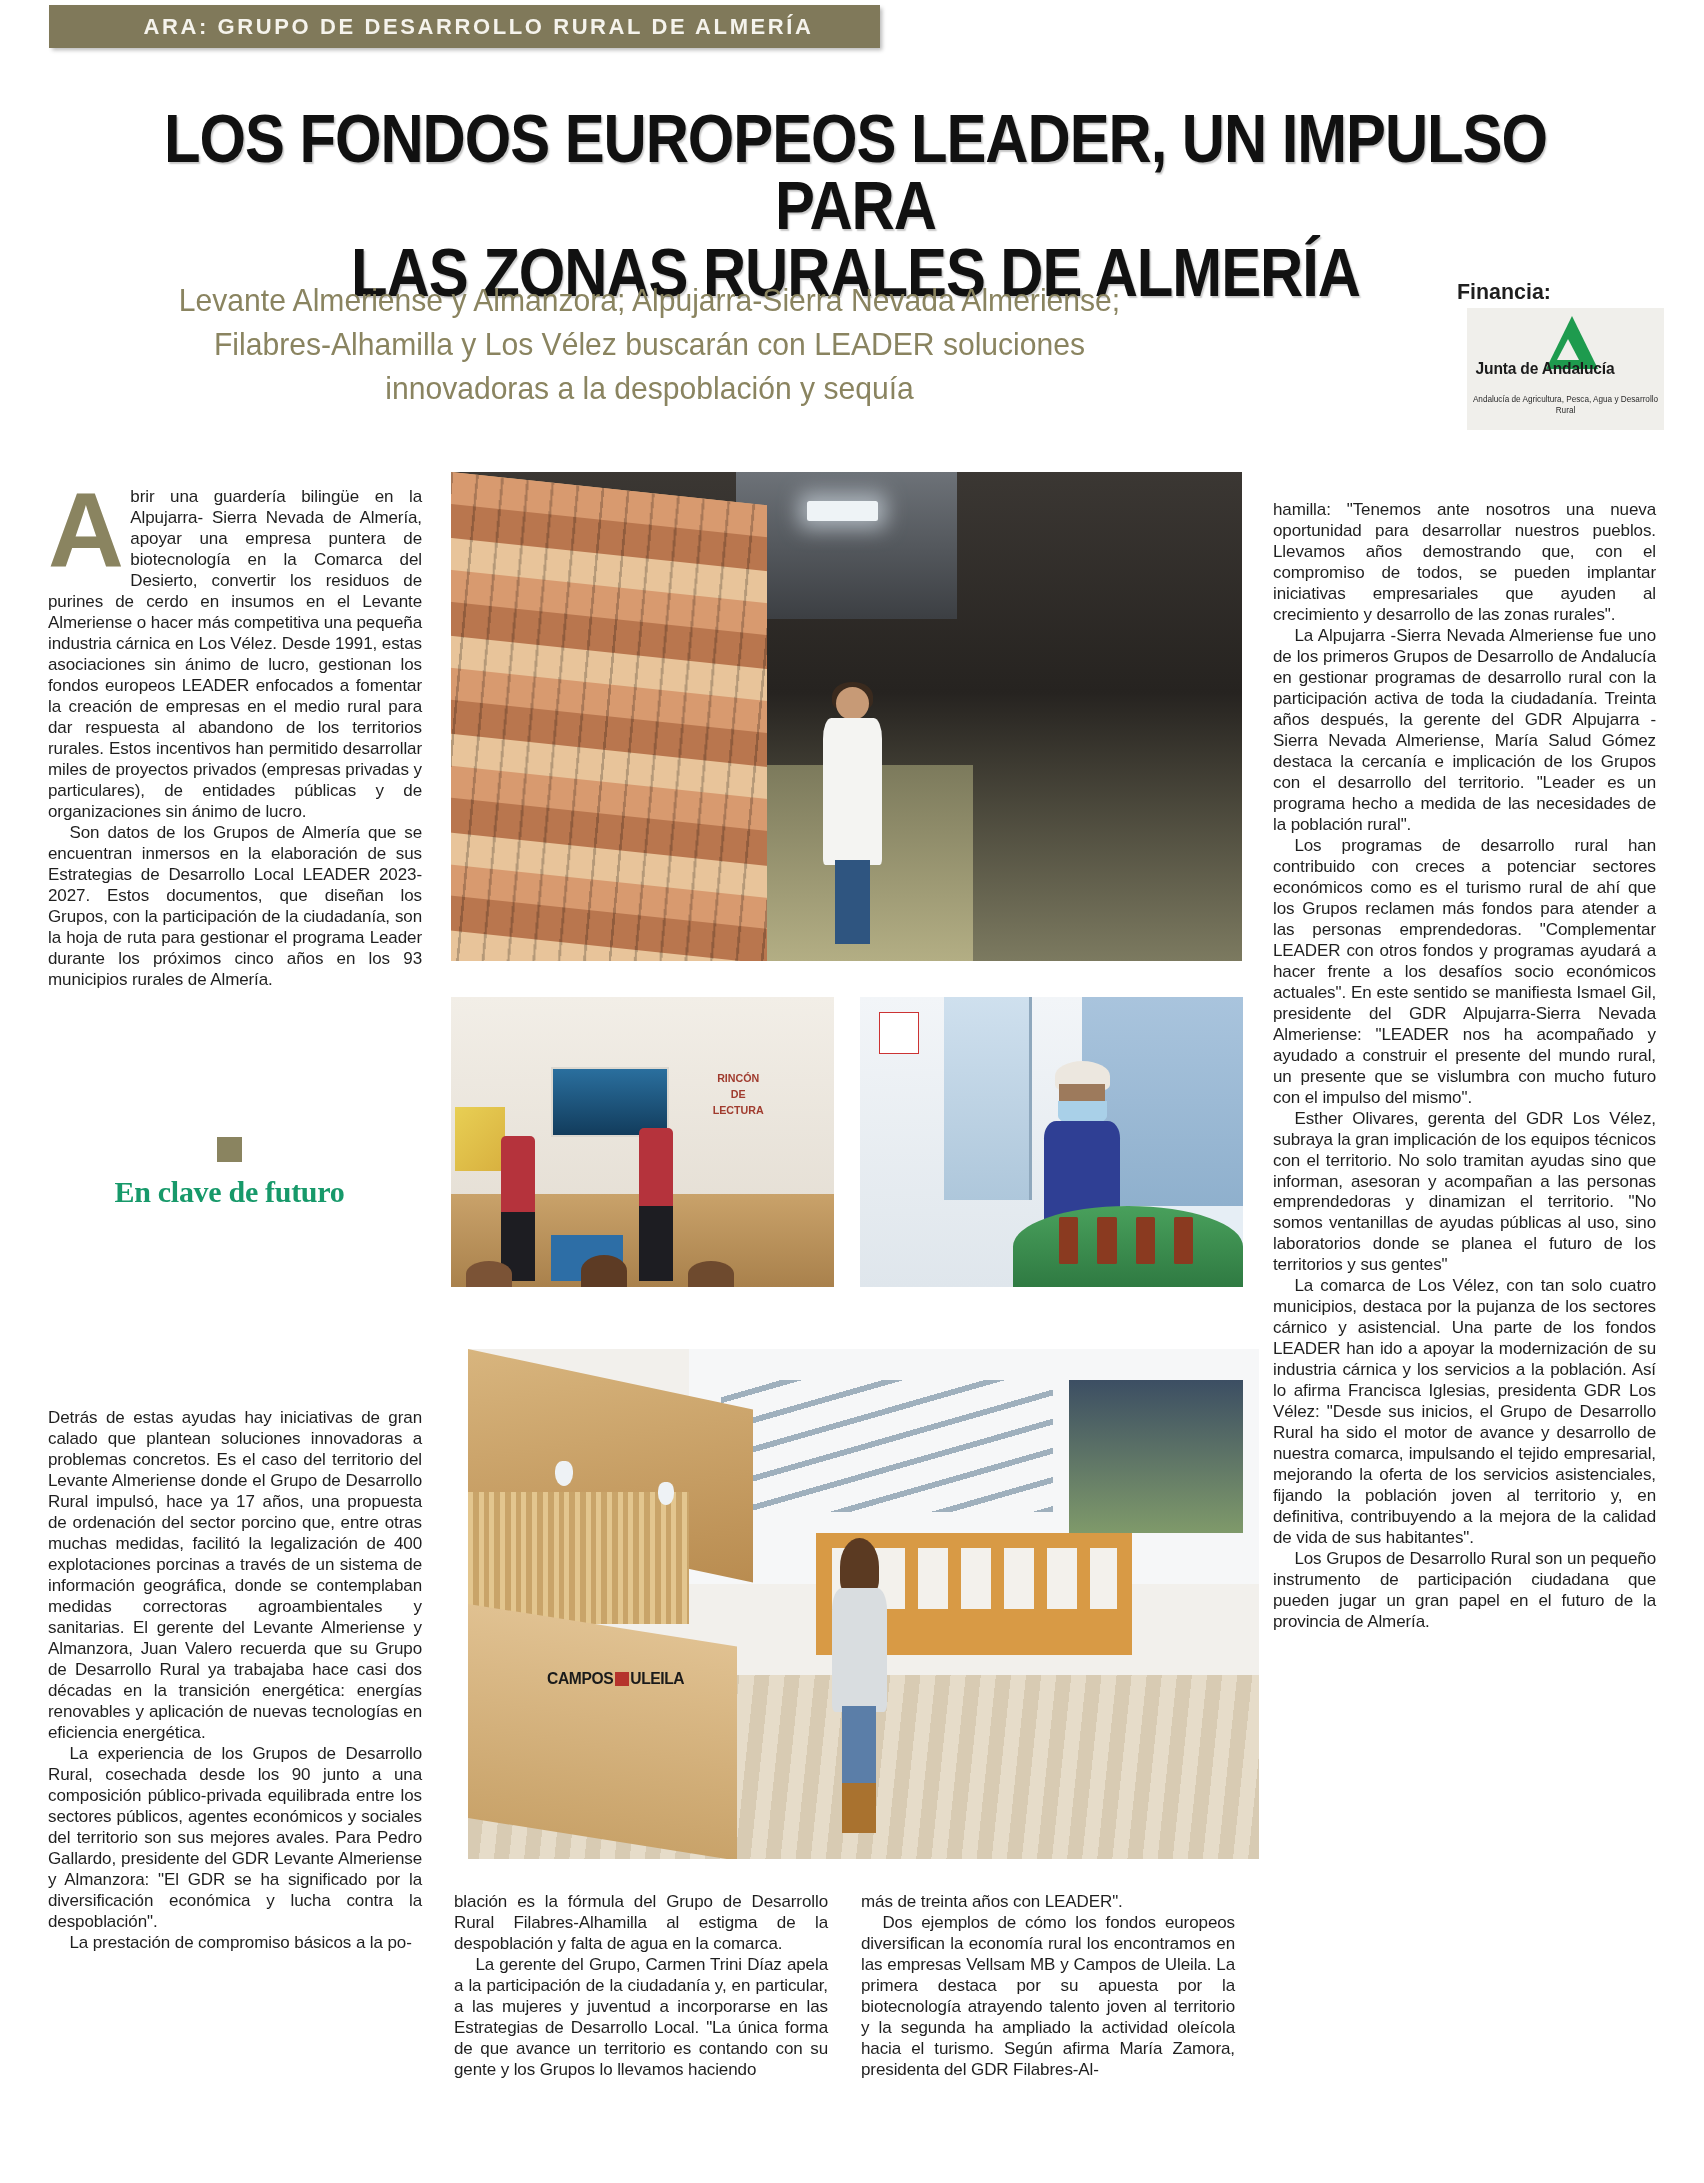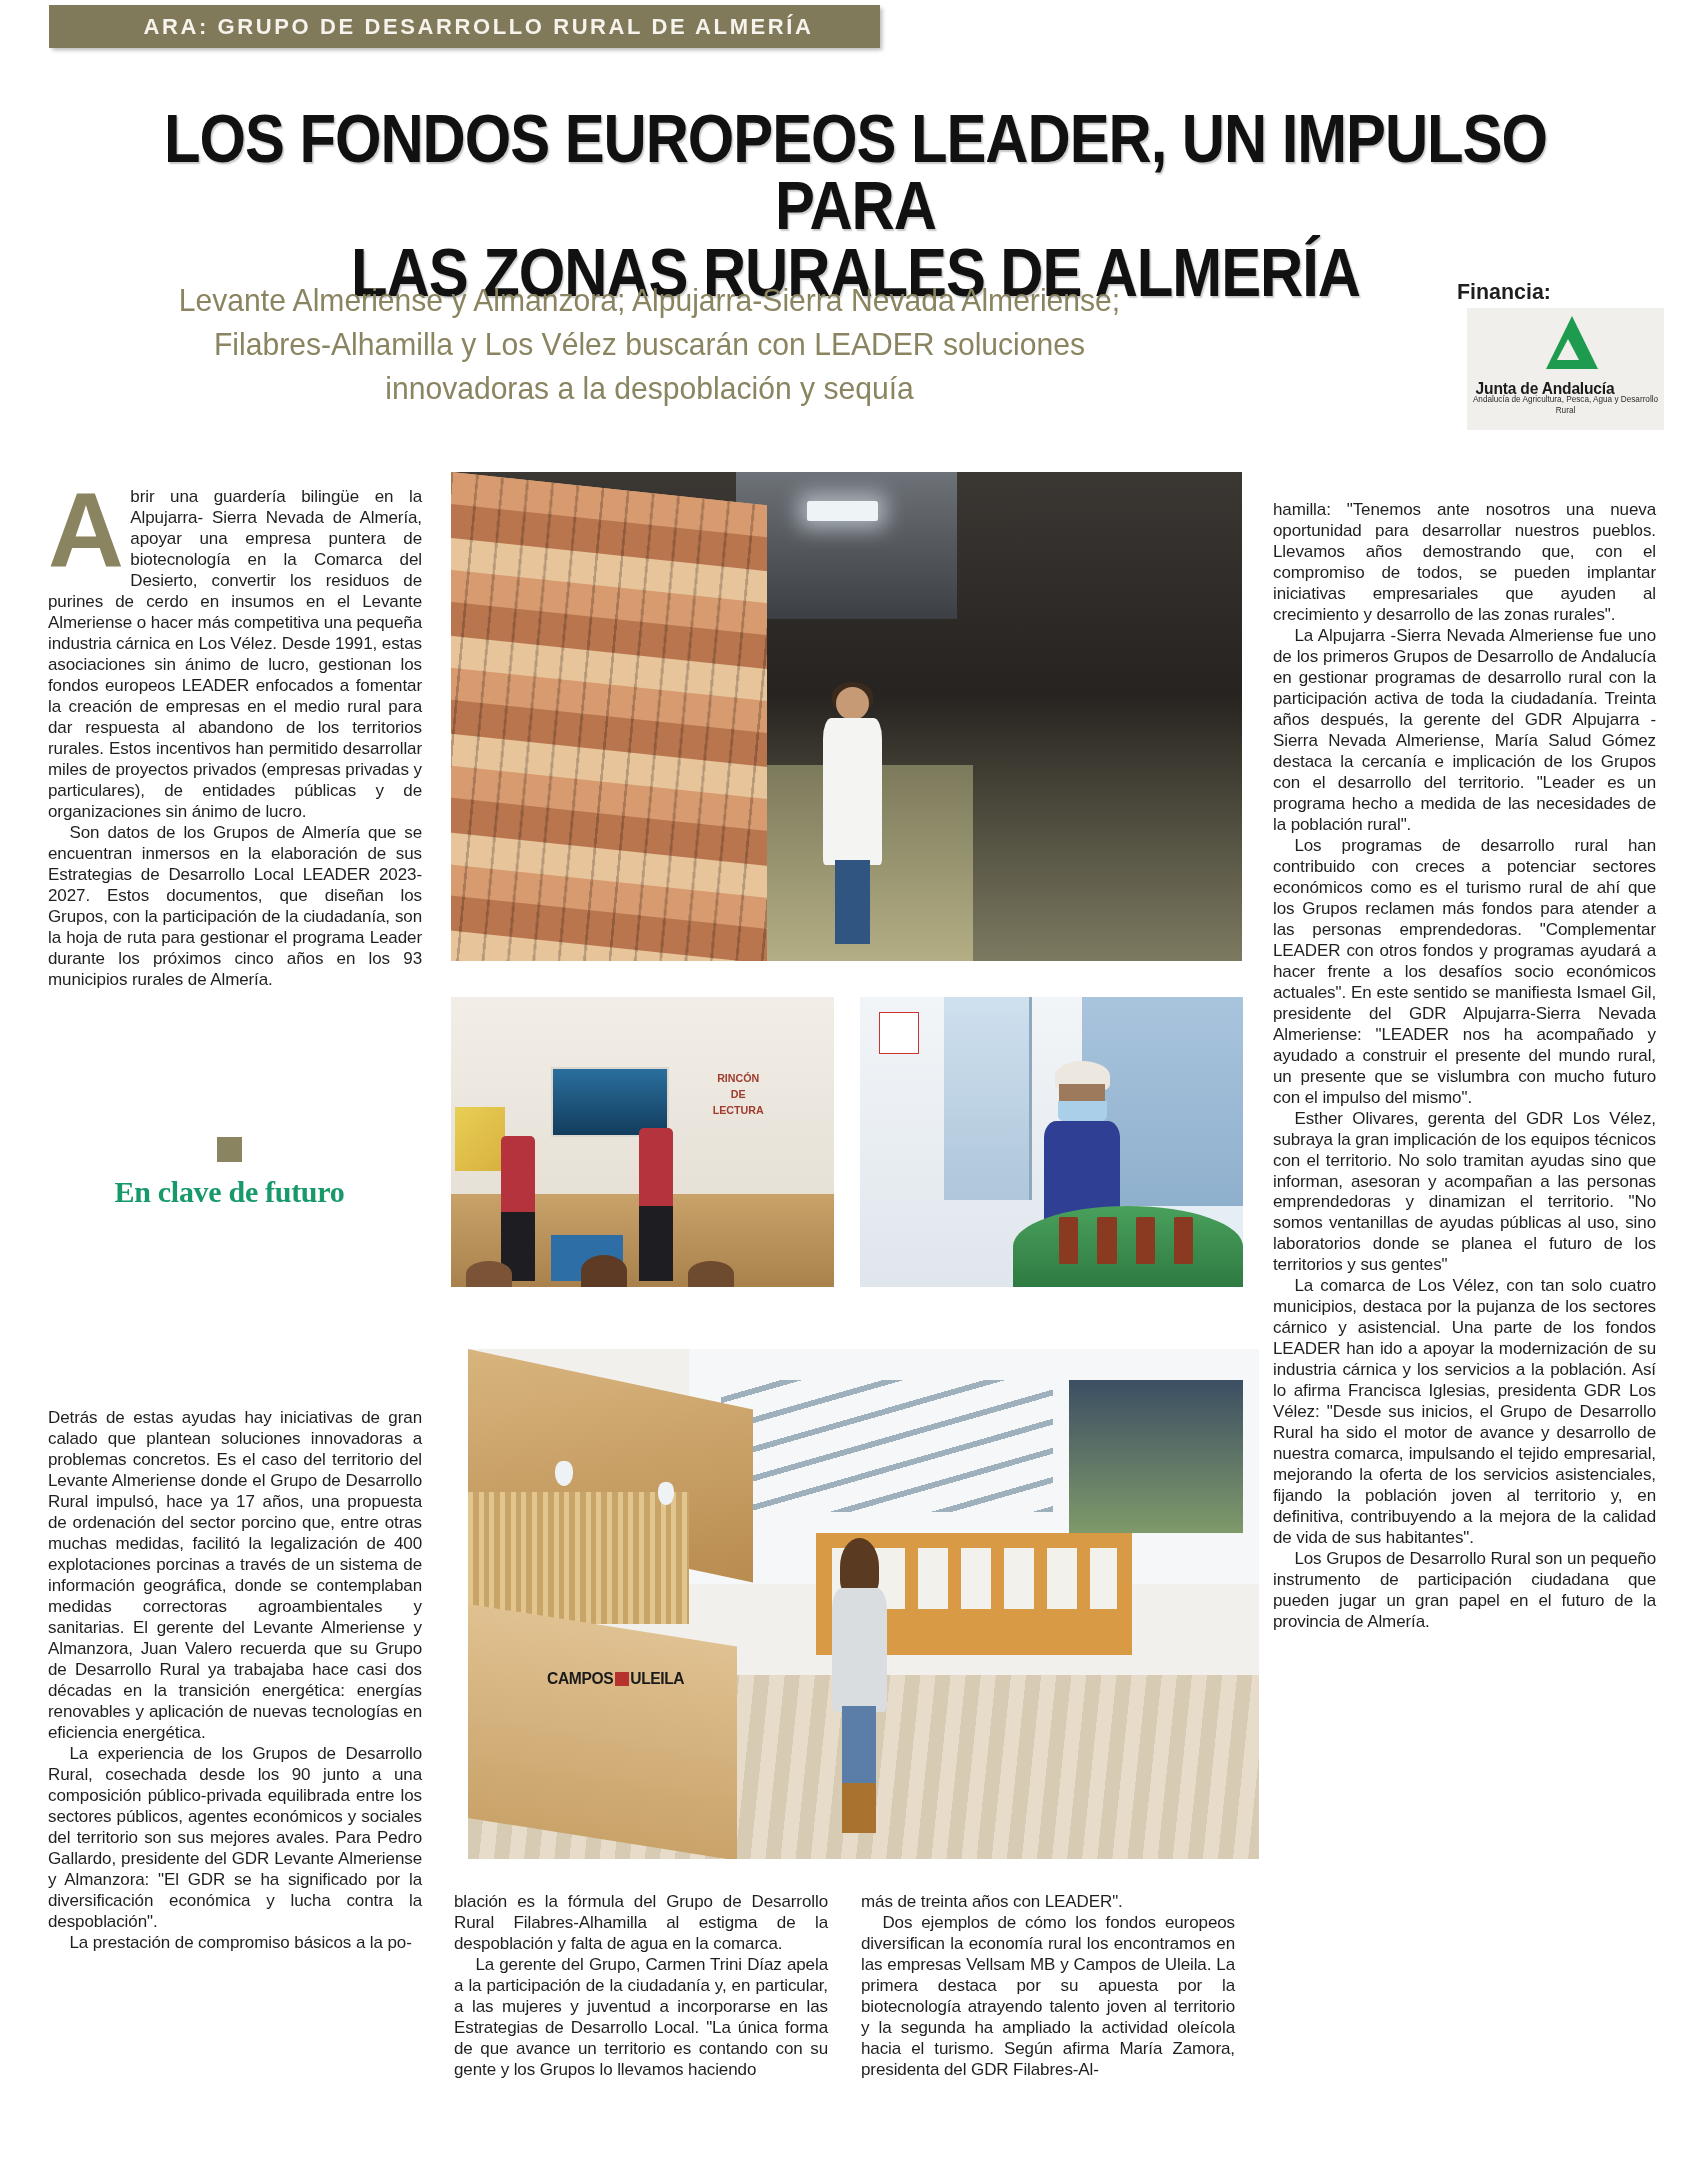--- a/index.html
+++ b/index.html
@@ -94,21 +94,21 @@
     position:absolute;left:79px;top:8.2px;width:0;height:0;
     border-left:26px solid transparent;border-right:26px solid transparent;
     border-bottom:53px solid #1e9b4e;
   }
   .junta-a-inner{
     position:absolute;left:90px;top:31px;width:0;height:0;
     border-left:11.5px solid transparent;border-right:11.5px solid transparent;
     border-bottom:21.4px solid #f0efeb;
   }
   .junta-name{
-    position:absolute;left:0;top:72px;width:156px;text-align:center;
+    position:absolute;left:0;top:52px;width:156px;text-align:center;
     font-size:15.6px;font-weight:bold;color:#1b1b1b;letter-spacing:-0.2px;
   }
   .junta-sub{
     position:absolute;left:0;top:86px;width:197px;text-align:center;
     font-size:8.2px;color:#2b2b2b;line-height:1.35;
   }
 
   
   .col{position:absolute;font-size:17px;line-height:1.235;text-align:justify;
        color:#1f1f1f;letter-spacing:-0.1px;}

